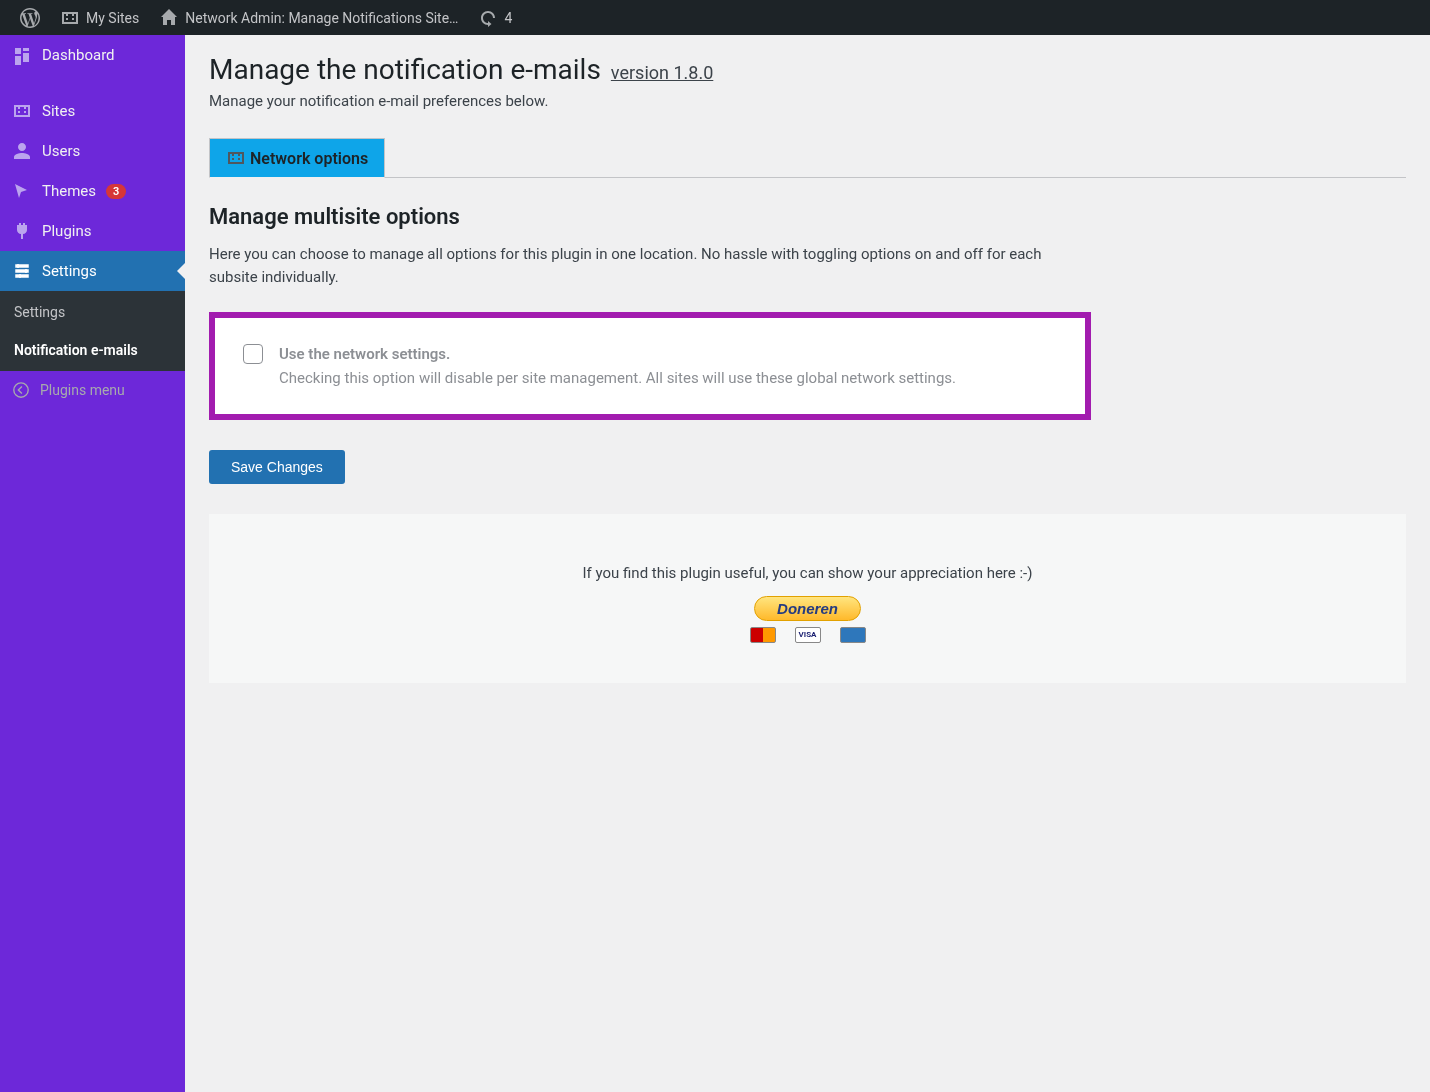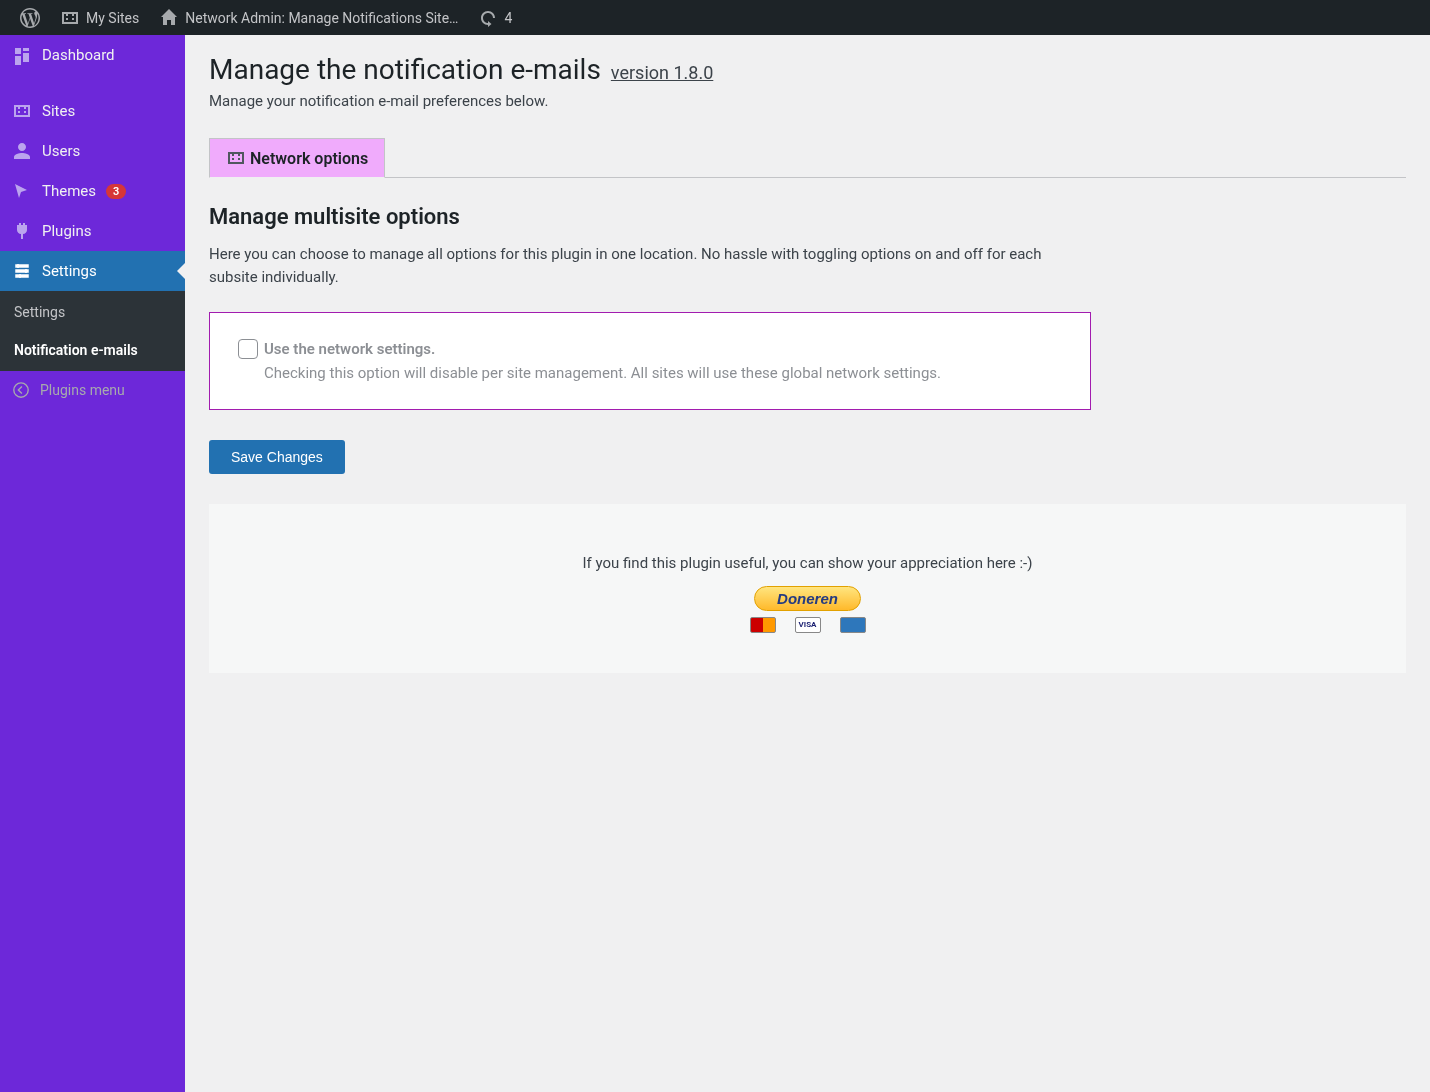--- a/index.html
+++ b/index.html
@@ -107,45 +107,45 @@
     }
     .page-version { font-size: 18px; color: #3c434a; text-decoration: underline; }
     .page-desc { font-size: 15px; color: #3c434a; margin-bottom: 28px; }
     
     .tabs {
       border-bottom: 1px solid #c3c4c7;
       display: flex;
       margin-bottom: 26px;
     }
     .tab {
-      background: #f0abfc;
+      background: #0ea5e9;
       border: 1px solid #c3c4c7;
       border-bottom: 1px solid #f0f0f1;
       margin-bottom: -1px;
       padding: 9px 16px;
       font-size: 16px;
       font-weight: 600;
       color: #1d2327;
       display: flex;
       align-items: center;
       gap: 4px;
       cursor: pointer;
     }
     .tab svg { width: 20px; height: 20px; fill: #50575e; }
     
     .section-title { font-size: 22px; font-weight: 600; color: #1d2327; margin-bottom: 14px; }
     .section-desc { font-size: 15px; color: #3c434a; max-width: 870px; line-height: 1.55; margin-bottom: 22px; }
     
     .option-box {
       background: #fff;
-      border: 1px solid #a21caf;
+      border: 6px solid #a21caf;
       padding: 24px 28px;
       display: flex;
       align-items: flex-start;
-      gap: 6px;
+      gap: 16px;
       max-width: 882px;
       margin-bottom: 30px;
     }
     .option-box input[type=checkbox] {
       width: 20px; height: 20px;
       border: 1px solid #8c8f94;
       border-radius: 4px;
       margin-top: 2px;
       appearance: none;
       cursor: pointer;

